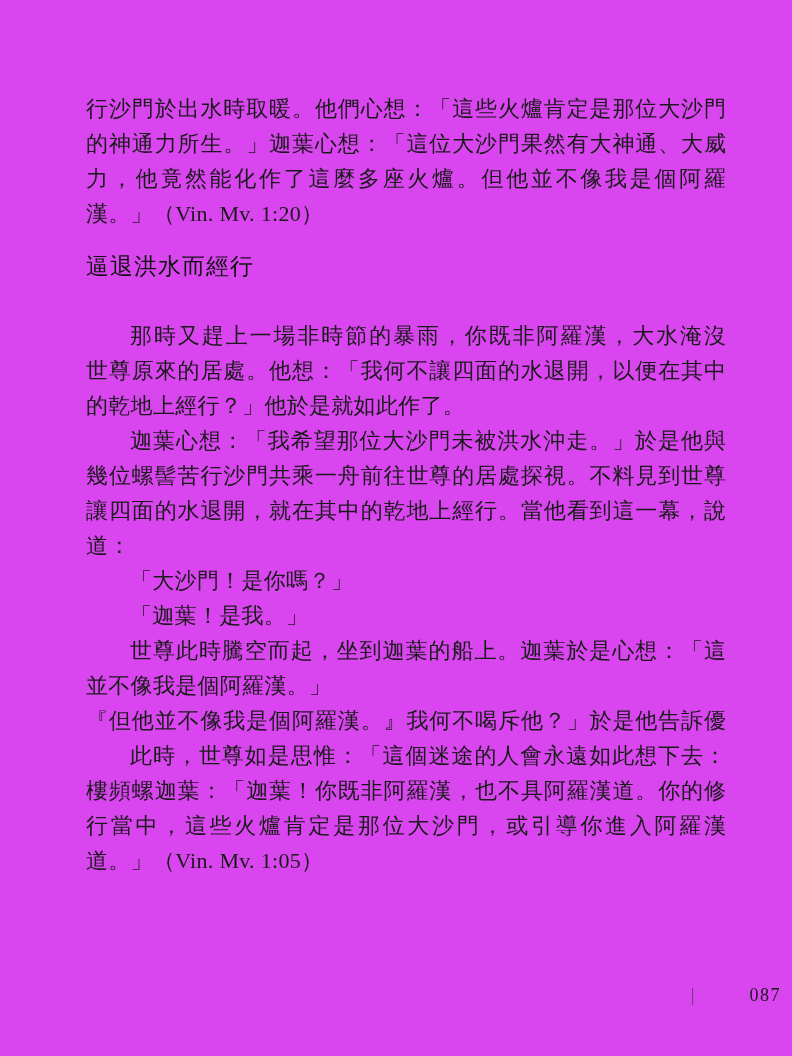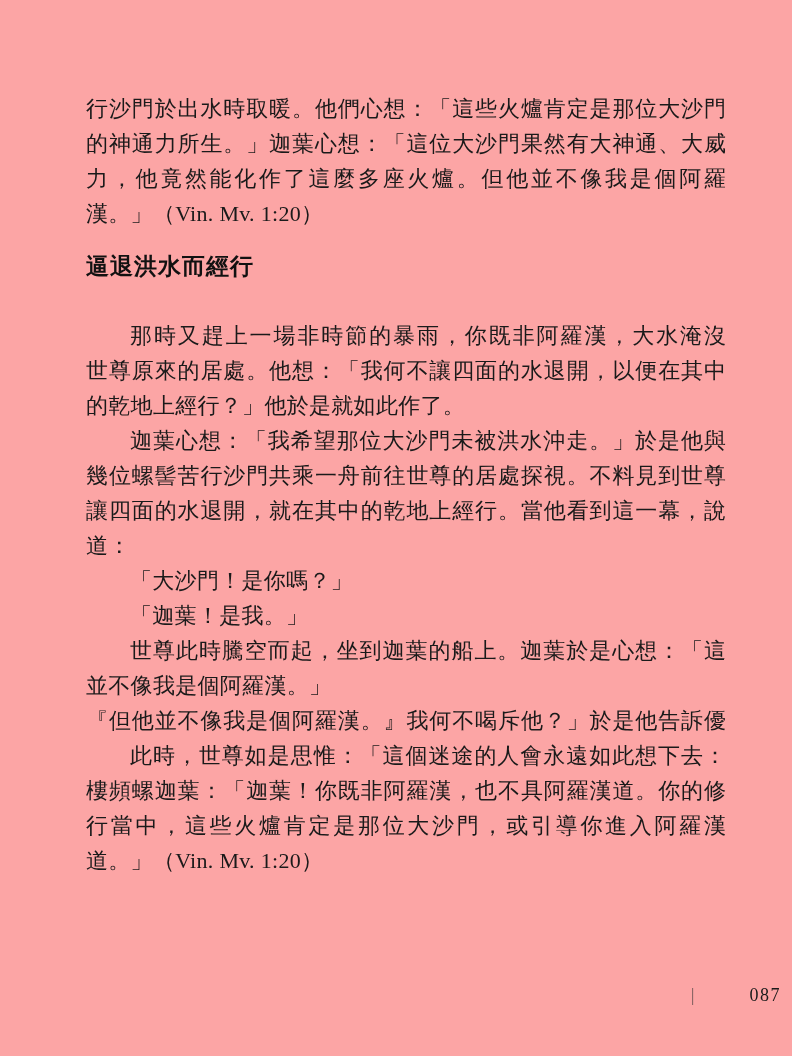--- a/index.html
+++ b/index.html
@@ -8,21 +8,21 @@
     height: 1056px;
     background: #ffffff;
     position: relative;
     overflow: hidden;
     font-family: "Liberation Serif", "DejaVu Serif", serif;
     color: #1a1a1a;
   }
   .page {
     position: absolute;
     inset: 0;
-    background: #fca5a5;
+    background: #d946ef;
   }
   .text-column {
     position: absolute;
     left: 86px;
     top: 91px;
     width: 640px;
   }
   .para { margin: 0; padding: 0; }
   .line {
     font-size: 22px;
@@ -32,21 +32,21 @@
   }
   .line.fill {
     text-align: justify;
     text-align-last: justify;
     text-justify: inter-character;
     letter-spacing: 0;
   }
   .line.indent { text-indent: 2em; }
   .heading {
     font-family: "Liberation Sans", "DejaVu Sans", sans-serif;
-    font-weight: 700;
+    font-weight: 400;
     font-size: 23px;
     line-height: 36px;
     height: 36px;
     letter-spacing: 1px;
     margin: 17px 0 34px 0;
     color: #111111;
   }
   .footer {
     position: absolute;
     top: 984px;
@@ -100,19 +100,19 @@
       </div>
       <div class="para">
         <div class="line fill indent">世尊此時騰空而起，坐到迦葉的船上。迦葉於是心想：「這</div>
         <div class="line">並不像我是個阿羅漢。」</div>
       </div>
       <div class="para">
         <div class="line fill">『但他並不像我是個阿羅漢。』我何不喝斥他？」於是他告訴優</div>
         <div class="line fill indent">此時，世尊如是思惟：「這個迷途的人會永遠如此想下去：</div>
         <div class="line fill">樓頻螺迦葉：「迦葉！你既非阿羅漢，也不具阿羅漢道。你的修</div>
         <div class="line fill">行當中，這些火爐肯定是那位大沙門，或引導你進入阿羅漢</div>
-        <div class="line">道。」（Vin. Mv. 1:20）</div>
+        <div class="line">道。」（Vin. Mv. 1:05）</div>
       </div>
     </div>
   <div class="footer">
     <span class="footer-sep">|</span><span class="footer-num">087</span>
   </div>
 </div>
 
 </body></html>

